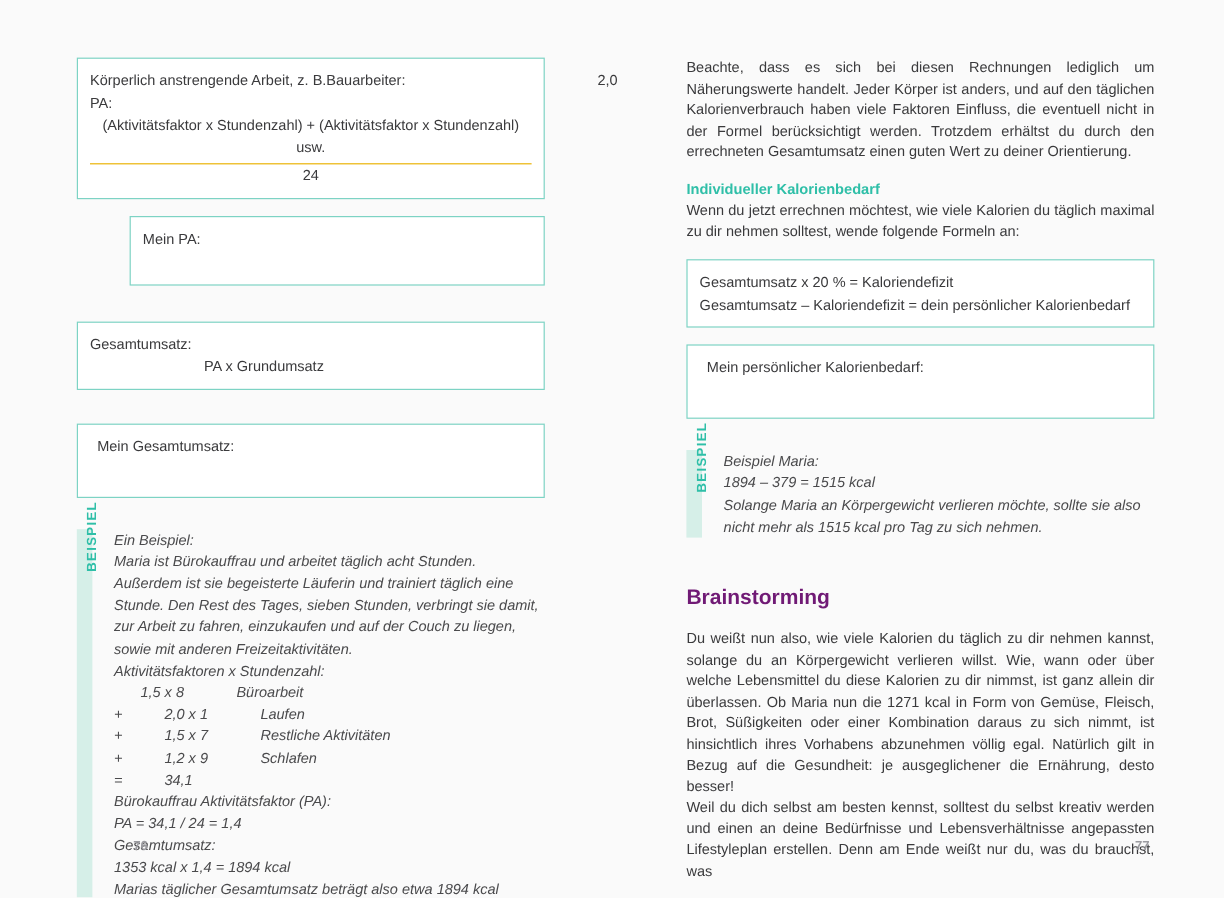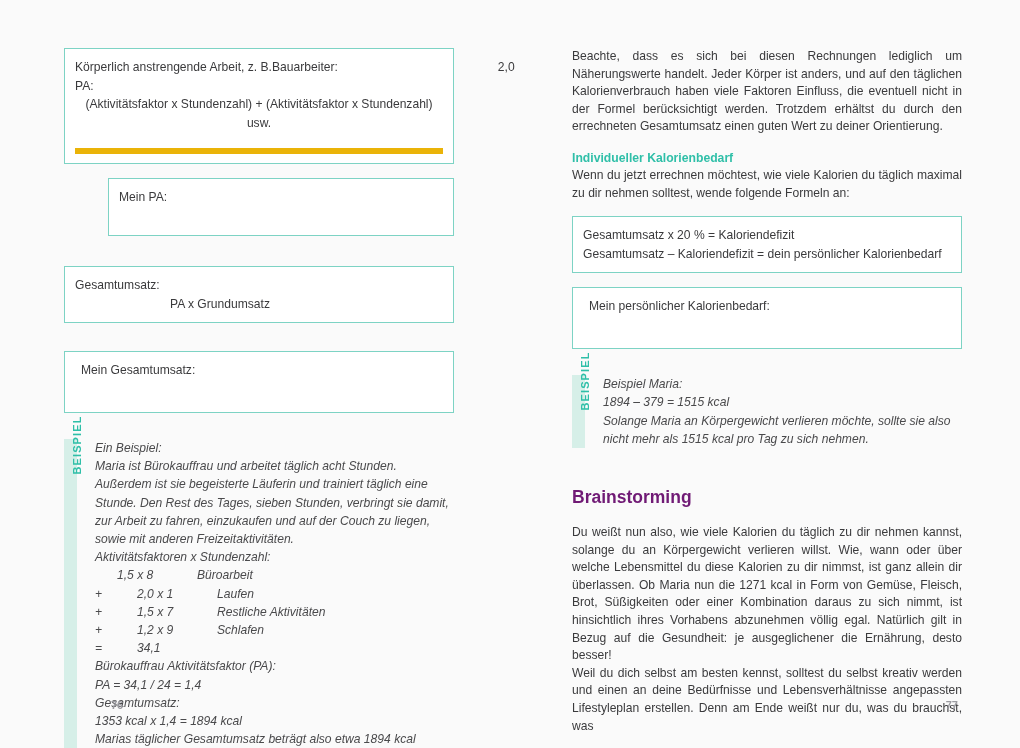--- a/index.html
+++ b/index.html
@@ -48,22 +48,22 @@
   .fbox.tall-ges  { min-height: 62px; padding-left: 16px; }
   .fbox .row { white-space: pre; }
   .fbox .row-space { display: flex; }
   .fbox .row-space .lbl { flex: 0 0 auto; }
   .fbox .row-space .val { margin-left: 160px; }
   .frac {
     text-align: center;
   }
   .frac .num {
     display: inline-block;
-    border-bottom: 6px solid #eab308;
-    padding-bottom: 16px;
+    border-bottom: 1px solid #eab308;
+    padding-bottom: 4px;
   }
   .frac .den {
     display: block;
     text-align: center;
   }
   .indent-mid { padding-left: 95px; }
 
   
   .para {
     color: #3a3a3c;
@@ -148,20 +148,21 @@
     <div class="col">
 
       <div class="fbox">
         <div class="row-space">
           <span class="lbl">Körperlich anstrengende Arbeit, z. B.Bauarbeiter:</span>
           <span class="val">2,0</span>
         </div>
         <div class="row">PA:</div>
         <div class="frac">
           <span class="num">(Aktivitätsfaktor x Stundenzahl) + (Aktivitätsfaktor x Stundenzahl) usw.</span>
+          <span class="den">24</span>
         </div>
       </div>
 
       <div class="fbox tall-pa">
         <div class="row">Mein PA:</div>
       </div>
 
       <div style="height:16px"></div>
 
       <div class="fbox">

